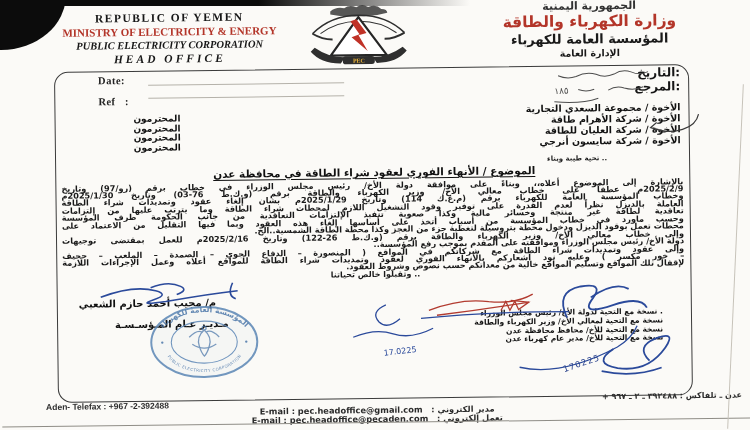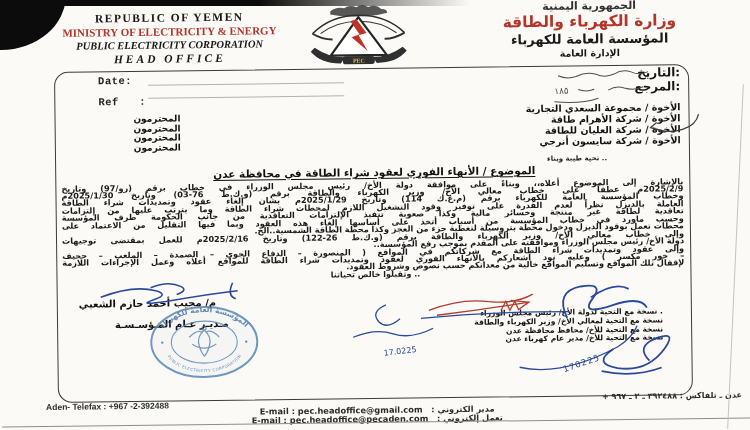--- a/index.html
+++ b/index.html
@@ -21,21 +21,21 @@
   .lh-ar{right:8px;top:2px;width:300px;text-align:center;color:#1a1a1a;z-index:2;}
   .lh-ar .a1{font-size:11px;font-weight:bold;color:#333;}
   .lh-ar .a2{font-size:15.5px;font-weight:bold;color:#b33529;margin-top:0px;}
   .lh-ar .a3{font-size:13px;font-weight:bold;margin-top:1px;}
   .lh-ar .a4{font-size:9.5px;font-weight:bold;margin-top:1px;}
   
   .logo{left:303px;top:3px;width:116px;height:62px;z-index:2;}
   
   .frame{left:56px;top:68px;width:633px;height:329px;border:1.6px solid #3b3b3b;border-radius:14px;z-index:2;}
   
-  .dateref{left:100px;top:72px;font-family:Liberation Mono, monospace;font-weight:bold;font-size:10.5px;color:#222;letter-spacing:.5px;z-index:3;}
+  .dateref{left:100px;top:72px;font-family:Liberation Serif, serif;font-weight:bold;font-size:10.5px;color:#222;letter-spacing:.5px;z-index:3;}
   .dr-line{height:0;border-top:1px solid #b5b2aa;z-index:3;}
   .ar-ref{right:68px;top:69px;text-align:right;font-size:12px;font-weight:bold;color:#161616;line-height:14px;z-index:3;}
   
   .recipients{right:68px;top:105px;text-align:right;font-size:9.5px;font-weight:bold;color:#121212;line-height:11px;z-index:3;}
   .honorifics{left:112px;top:112px;width:70px;text-align:right;font-size:9px;font-weight:bold;color:#121212;line-height:9.6px;z-index:3;}
   .greeting{right:142px;top:157px;font-size:7px;font-weight:bold;color:#1a1a1a;z-index:3;}
   
   .subject{left:75px;width:600px;top:166px;text-align:center;font-size:10.5px;font-weight:bold;color:#111;
            text-decoration:underline;text-underline-offset:2px;z-index:3;}
   

